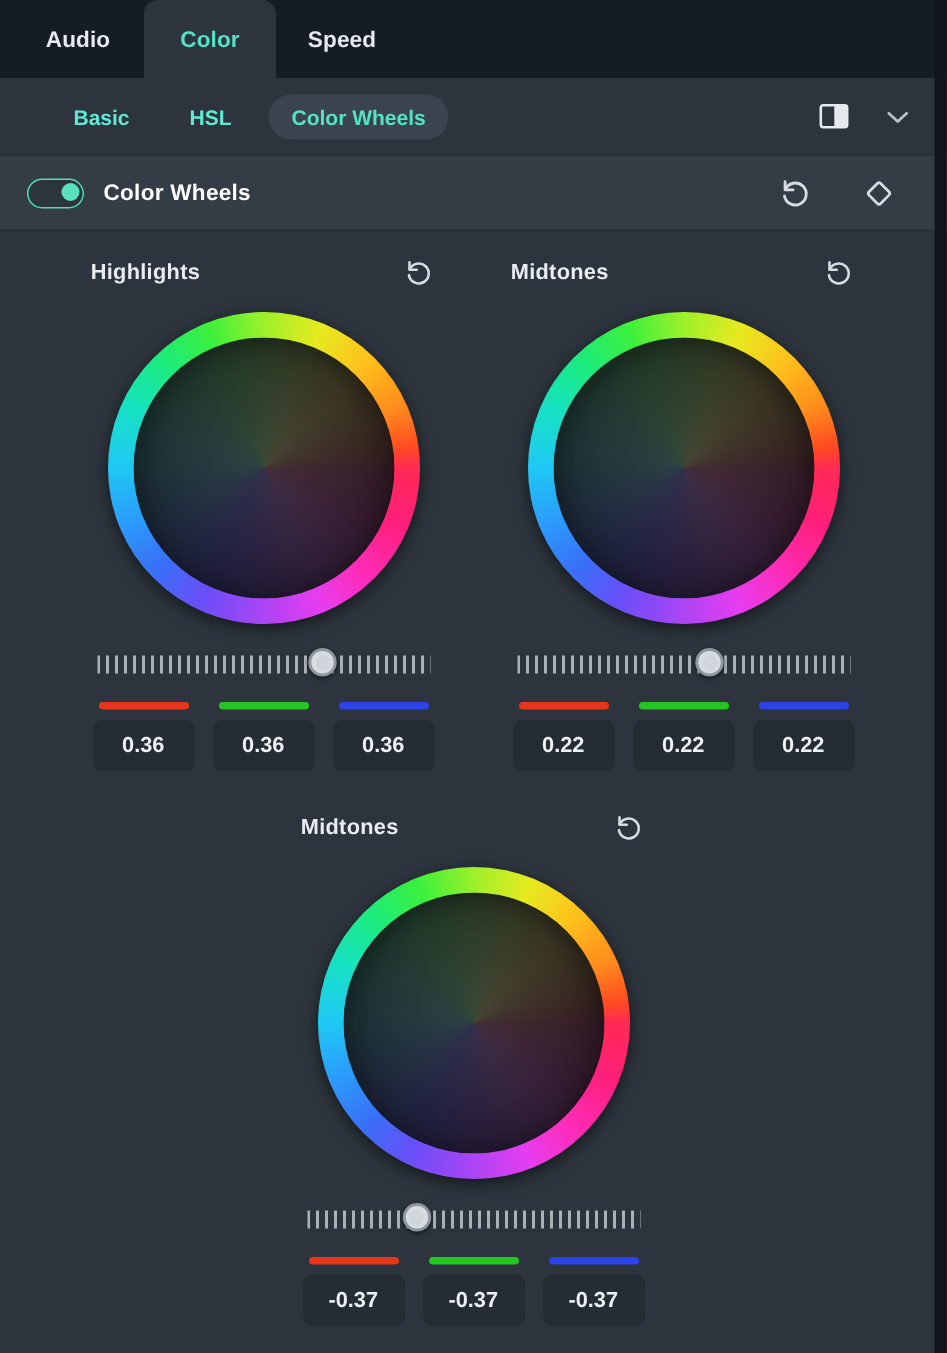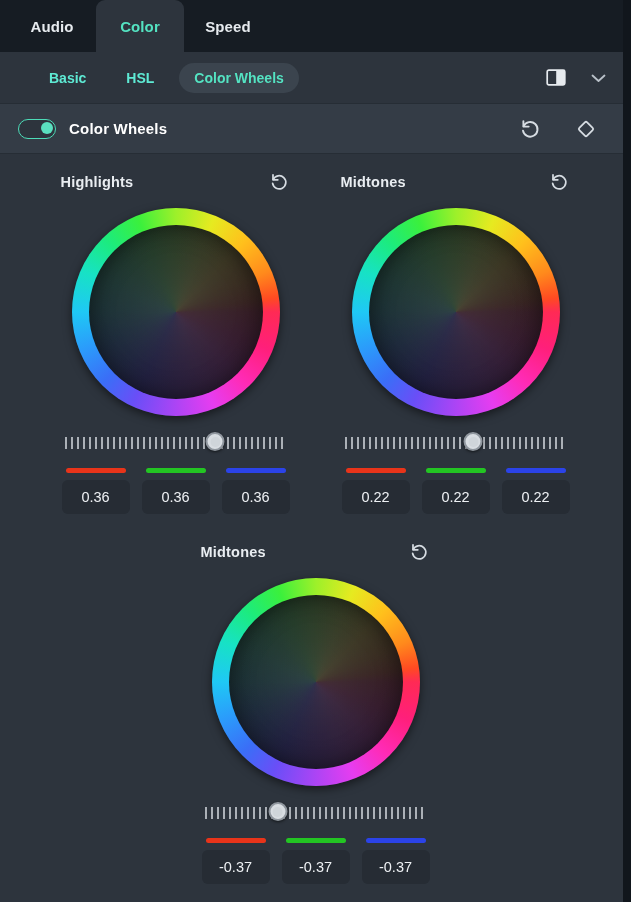--- a/index.html
+++ b/index.html
@@ -283,21 +283,21 @@
     margin: 0 4px 7px 4px;
   }
   .rgb-box {
     height: 34px;
     border-radius: 6px;
     background: #262c34;
     display: flex;
     align-items: center;
     justify-content: center;
     font-size: 14.5px;
-    font-weight: 400;
+    font-weight: 700;
     color: #eef1f4;
     cursor: text;
     font-family: "Liberation Sans", sans-serif;
   }
 
   
   .scrollbar {
     position: absolute;
     right: 2px;
     top: 103px;

